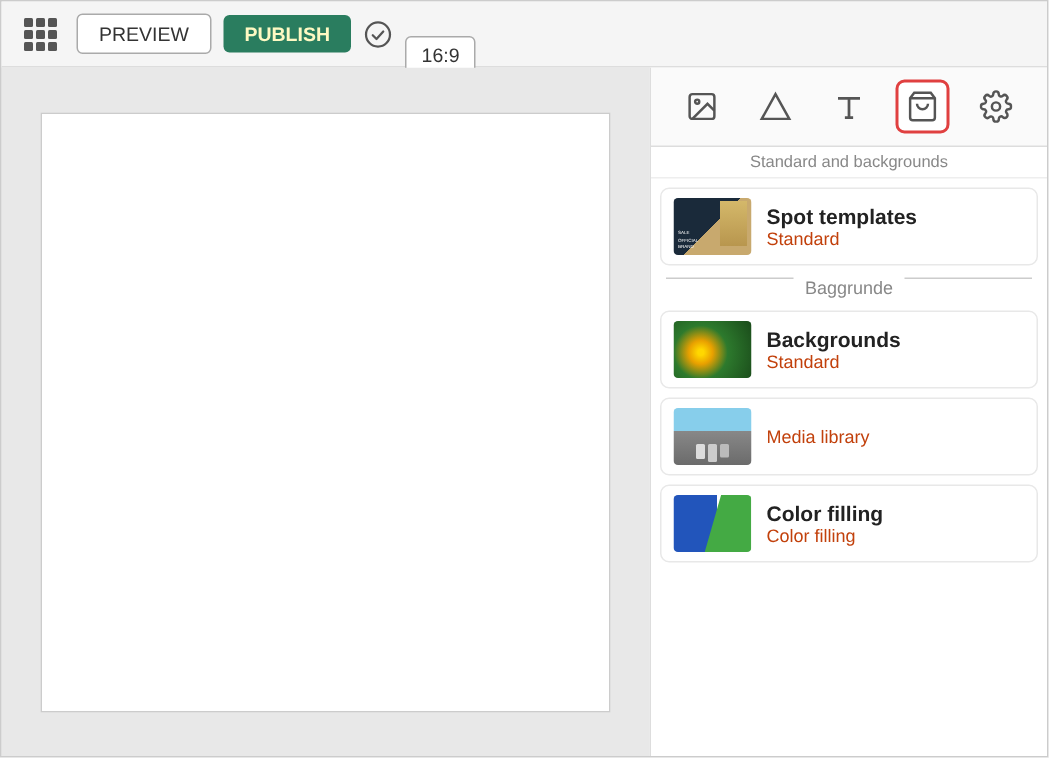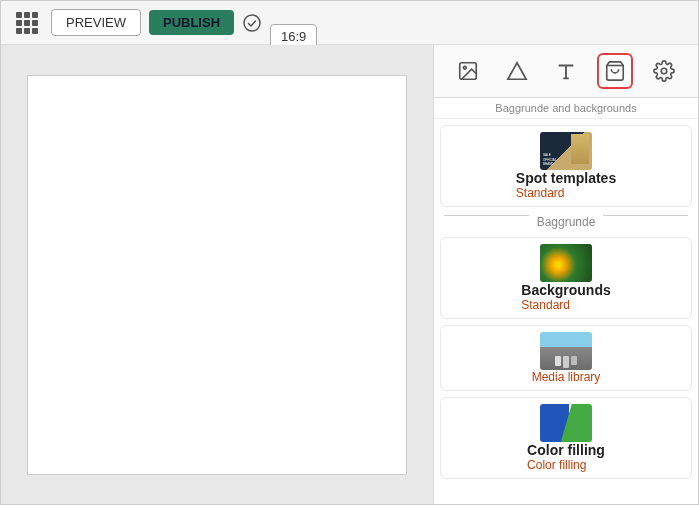--- a/index.html
+++ b/index.html
@@ -68,21 +68,21 @@
     }
 
     .btn-publish {
       padding: 5px 14px;
       border: none;
       background: #2a7d5f;
       border-radius: 4px;
       font-size: 13px;
       font-weight: 600;
       cursor: pointer;
-      color: #0f172a;
+      color: #fef9c3;
     }
 
     .check-icon {
       display: flex;
       align-items: center;
       justify-content: center;
       color: #444;
       font-size: 18px;
     }
 
@@ -189,28 +189,27 @@
 
     .divider-text {
       font-size: 12px;
       color: #888;
       white-space: nowrap;
     }
 
     .panel-item {
       display: flex;
       align-items: center;
-      gap: 0;
+      gap: 10px;
       padding: 6px 8px;
       border: 1px solid #e8e8e8;
       border-radius: 6px;
       margin-bottom: 6px;
       cursor: pointer;
       background: white;
-      flex-direction: column;
     }
 
     .item-thumbnail {
       width: 52px;
       height: 38px;
       border-radius: 3px;
       overflow: hidden;
       flex-shrink: 0;
     }
 
@@ -328,21 +327,21 @@
         </button>
 
         <button class="icon-btn">
           <svg width="22" height="22" viewBox="0 0 24 24" fill="none" stroke="#555" stroke-width="1.8">
             <circle cx="12" cy="12" r="3"></circle>
             <path d="M19.4 15a1.65 1.65 0 00.33 1.82l.06.06a2 2 0 010 2.83 2 2 0 01-2.83 0l-.06-.06a1.65 1.65 0 00-1.82-.33 1.65 1.65 0 00-1 1.51V21a2 2 0 01-4 0v-.09A1.65 1.65 0 009 19.4a1.65 1.65 0 00-1.82.33l-.06.06a2 2 0 01-2.83-2.83l.06-.06A1.65 1.65 0 004.68 15a1.65 1.65 0 00-1.51-1H3a2 2 0 010-4h.09A1.65 1.65 0 004.6 9a1.65 1.65 0 00-.33-1.82l-.06-.06a2 2 0 012.83-2.83l.06.06A1.65 1.65 0 009 4.68a1.65 1.65 0 001-1.51V3a2 2 0 014 0v.09a1.65 1.65 0 001 1.51 1.65 1.65 0 001.82-.33l.06-.06a2 2 0 012.83 2.83l-.06.06A1.65 1.65 0 0019.4 9a1.65 1.65 0 001.51 1H21a2 2 0 010 4h-.09a1.65 1.65 0 00-1.51 1z"></path>
           </svg>
         </button>
       </div>
 
-      <div class="panel-label">Baggrunde and backgrounds</div>
+      <div class="panel-label">Standard and backgrounds</div>
 
       <div class="panel-content">
 
         <div class="panel-item">
           <div class="item-thumbnail">
             <div class="thumb-spot">
               <div style="position:absolute;top:2px;left:3px;width:24px;height:12px;background:#1a2a3a;"></div>
               <div style="position:absolute;top:2px;right:3px;width:18px;height:30px;background:linear-gradient(#d4b86a,#b8964e);"></div>
               <div style="position:absolute;bottom:4px;left:3px;font-size:3px;color:white;line-height:1.4;">SALE<br>OFFICIAL<br>BRAND</div>
             </div>

